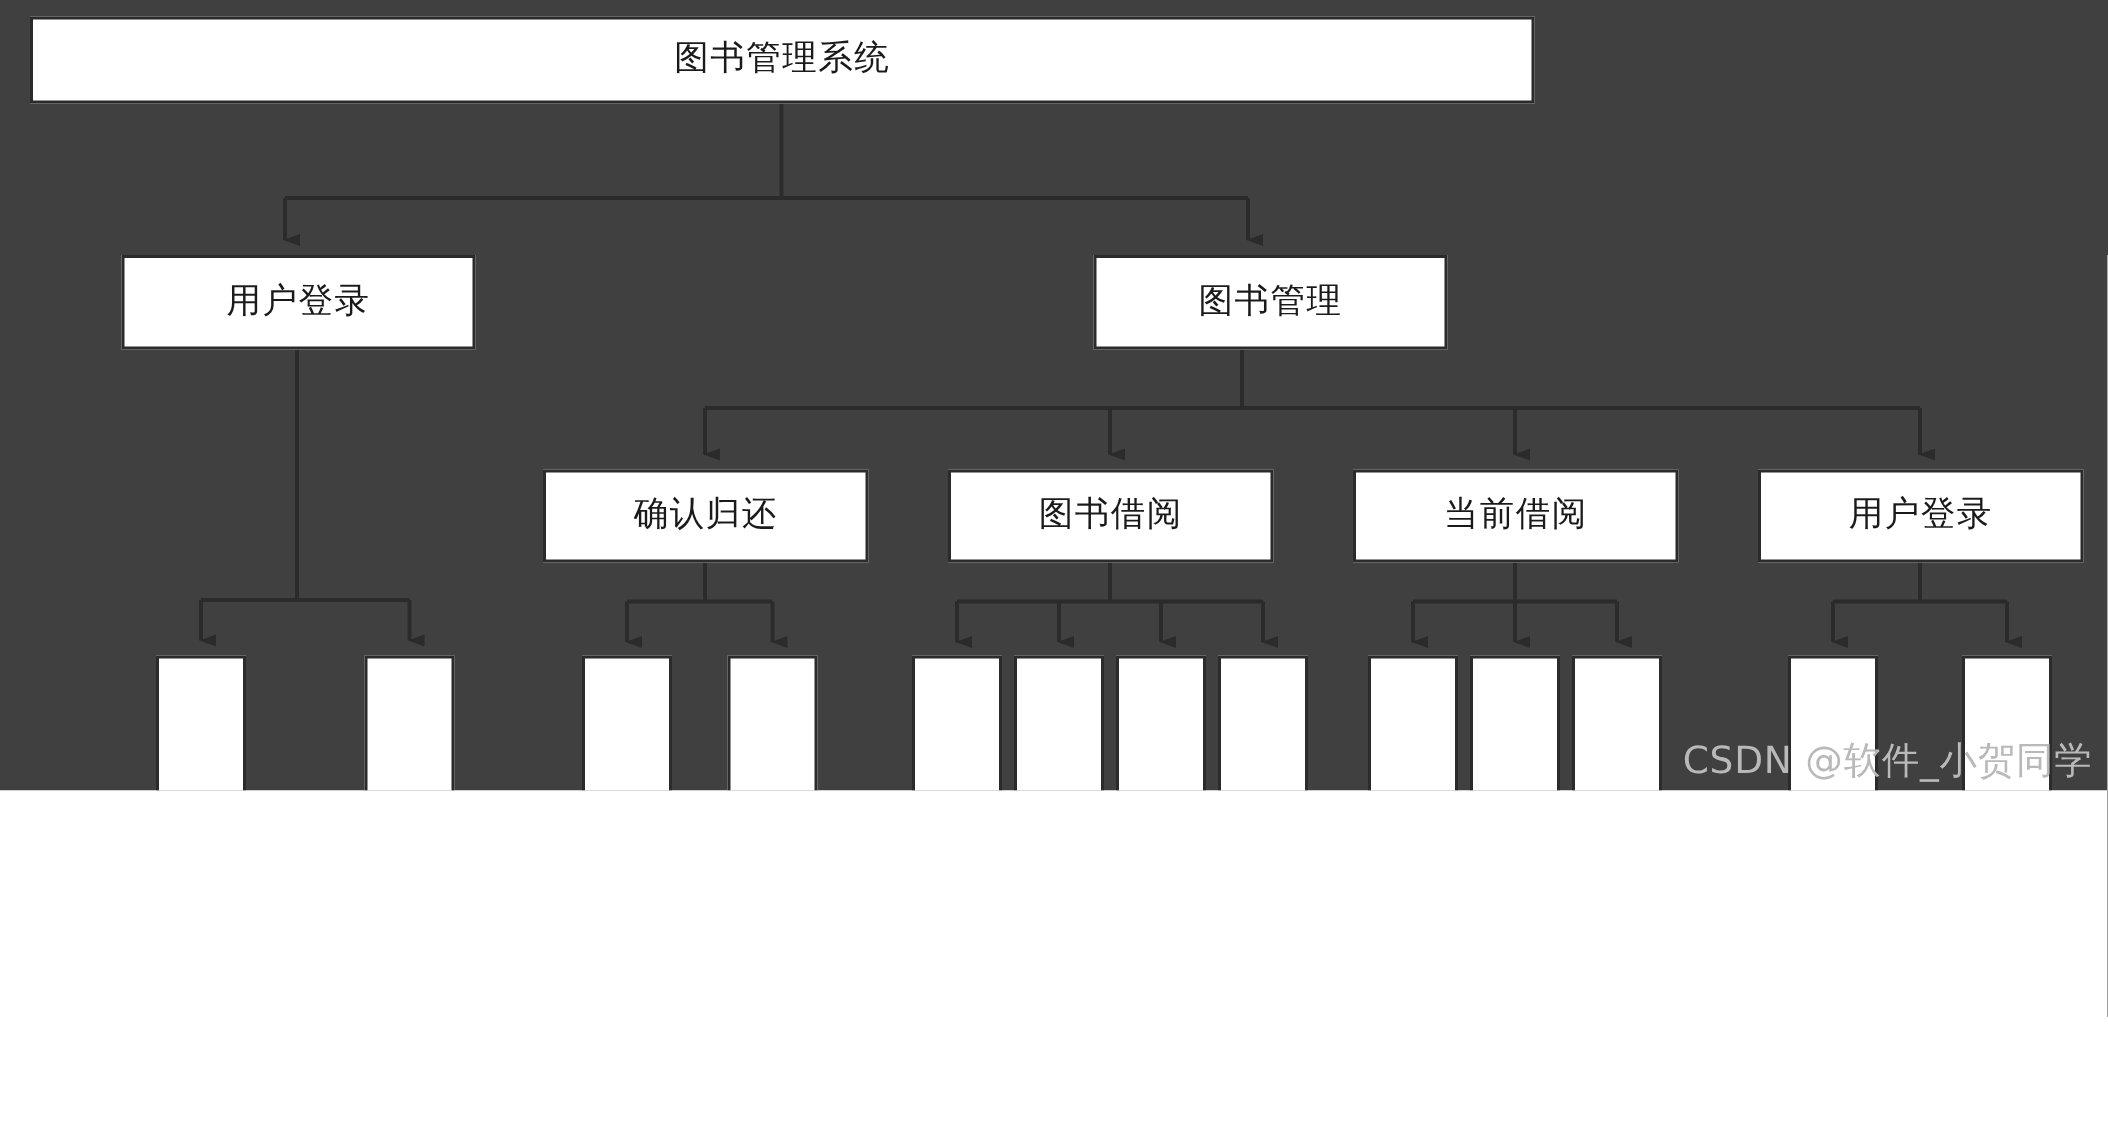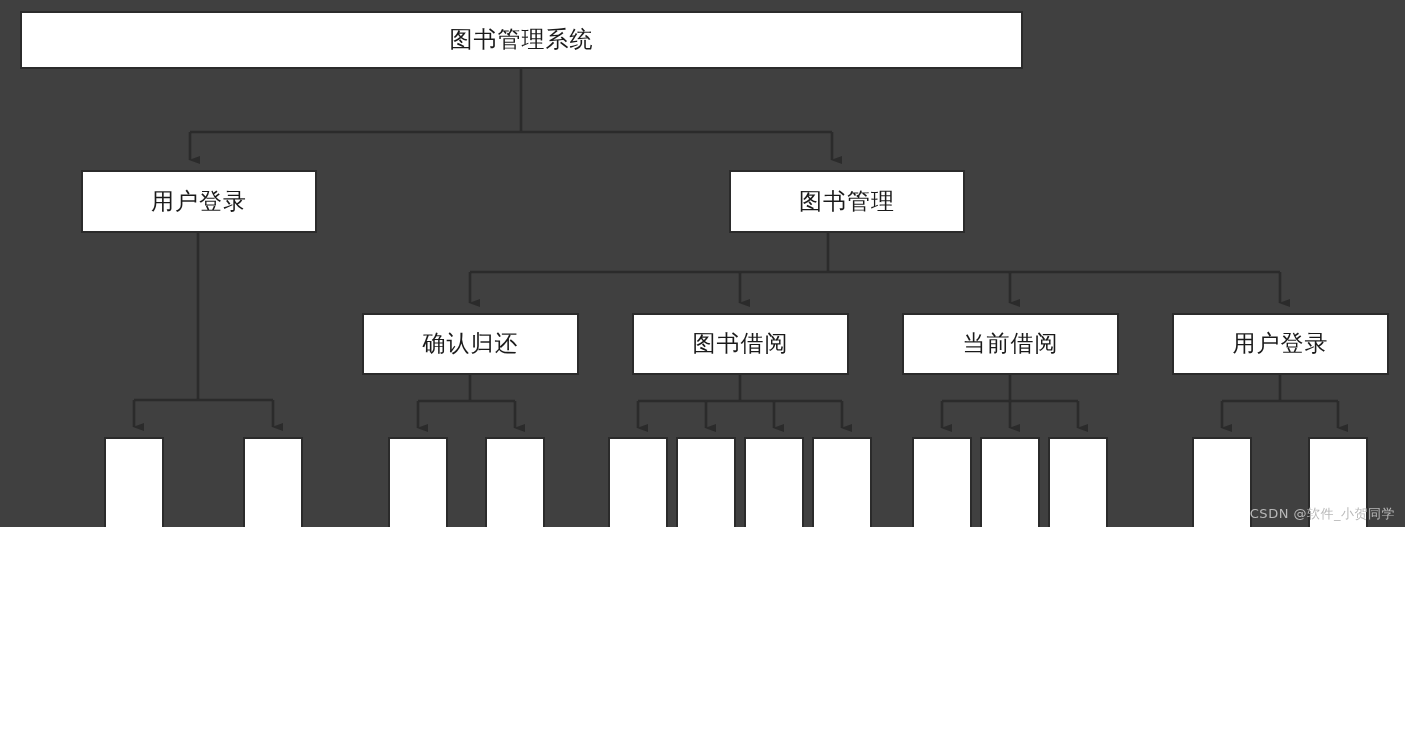--- a/index.html
+++ b/index.html
@@ -51,21 +51,21 @@
   .node.vert .vtext {
     writing-mode: vertical-rl;
     text-orientation: upright;
     display: block;
     white-space: normal;
   }
   .watermark {
     position: absolute;
     right: 10px;
     bottom: 4px;
-    font-size: 13px;
+    font-size: 25px;
     color: #b9b9b9;
     font-family: "DejaVu Sans", "Liberation Sans", sans-serif;
     white-space: nowrap;
     letter-spacing: 0.5px;
   }
 </style>
 </head>
 <body>
 
 <div id="canvas">

